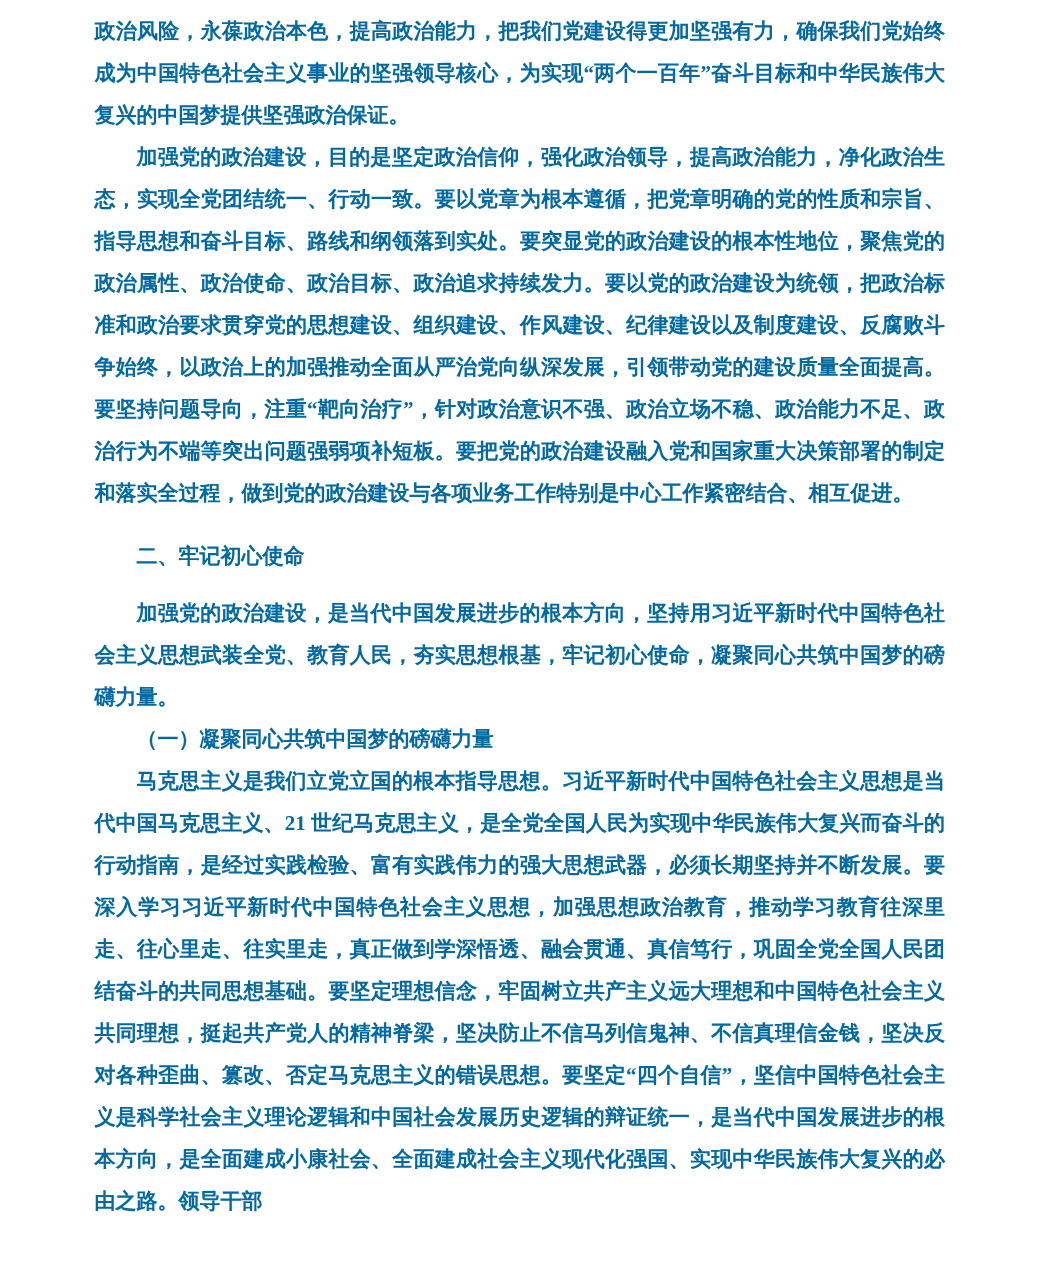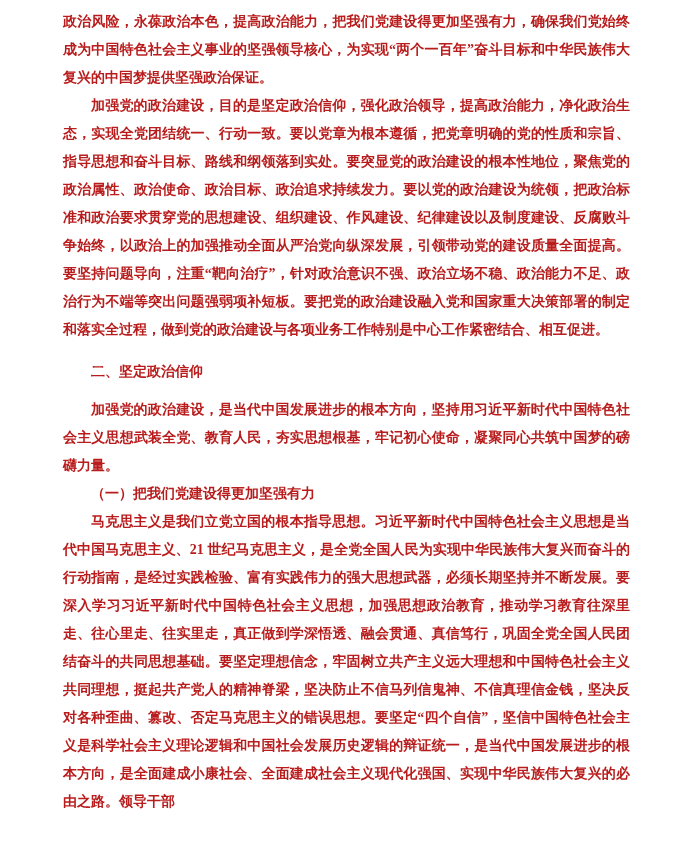--- a/index.html
+++ b/index.html
@@ -6,21 +6,21 @@
     margin: 0;
     padding: 0;
     background: #ffffff;
   }
   .page {
     position: relative;
     width: 691px;
     height: 851px;
     margin: 0 auto;
     background: #ffffff;
-    color: #b91c1c;
+    color: #0369a1;
     font-family: "Liberation Serif", "DejaVu Serif", serif;
     font-size: 14px;
     line-height: 28px;
     font-weight: 600;
     box-sizing: border-box;
     padding: 8px 61px 0 63px;
     overflow: hidden;
     -webkit-font-smoothing: antialiased;
   }
   .para {
@@ -47,20 +47,20 @@
   }
 </style>
 </head>
 <body>
 
 <div class="page">
   <p class="para no-indent">政治风险，永葆政治本色，提高政治能力，把我们党建设得更加坚强有力，确保我们党始终成为中国特色社会主义事业的坚强领导核心，为实现“两个一百年”奋斗目标和中华民族伟大复兴的中国梦提供坚强政治保证。</p>
 
   <p class="para">加强党的政治建设，目的是坚定政治信仰，强化政治领导，提高政治能力，净化政治生态，实现全党团结统一、行动一致。要以党章为根本遵循，把党章明确的党的性质和宗旨、指导思想和奋斗目标、路线和纲领落到实处。要突显党的政治建设的根本性地位，聚焦党的政治属性、政治使命、政治目标、政治追求持续发力。要以党的政治建设为统领，把政治标准和政治要求贯穿党的思想建设、组织建设、作风建设、纪律建设以及制度建设、反腐败斗争始终，以政治上的加强推动全面从严治党向纵深发展，引领带动党的建设质量全面提高。要坚持问题导向，注重“靶向治疗”，针对政治意识不强、政治立场不稳、政治能力不足、政治行为不端等突出问题强弱项补短板。要把党的政治建设融入党和国家重大决策部署的制定和落实全过程，做到党的政治建设与各项业务工作特别是中心工作紧密结合、相互促进。</p>
 
-  <p class="h1">二、坚定政治信仰</p>
+  <p class="h1">二、牢记初心使命</p>
 
   <p class="para">加强党的政治建设，是当代中国发展进步的根本方向，坚持用习近平新时代中国特色社会主义思想武装全党、教育人民，夯实思想根基，牢记初心使命，凝聚同心共筑中国梦的磅礴力量。</p>
 
-  <p class="h2">（一）把我们党建设得更加坚强有力</p>
+  <p class="h2">（一）凝聚同心共筑中国梦的磅礴力量</p>
 
   <p class="para">马克思主义是我们立党立国的根本指导思想。习近平新时代中国特色社会主义思想是当代中国马克思主义、21 世纪马克思主义，是全党全国人民为实现中华民族伟大复兴而奋斗的行动指南，是经过实践检验、富有实践伟力的强大思想武器，必须长期坚持并不断发展。要深入学习习近平新时代中国特色社会主义思想，加强思想政治教育，推动学习教育往深里走、往心里走、往实里走，真正做到学深悟透、融会贯通、真信笃行，巩固全党全国人民团结奋斗的共同思想基础。要坚定理想信念，牢固树立共产主义远大理想和中国特色社会主义共同理想，挺起共产党人的精神脊梁，坚决防止不信马列信鬼神、不信真理信金钱，坚决反对各种歪曲、篡改、否定马克思主义的错误思想。要坚定“四个自信”，坚信中国特色社会主义是科学社会主义理论逻辑和中国社会发展历史逻辑的辩证统一，是当代中国发展进步的根本方向，是全面建成小康社会、全面建成社会主义现代化强国、实现中华民族伟大复兴的必由之路。领导干部</p>
 </div>
 
 </body></html>

